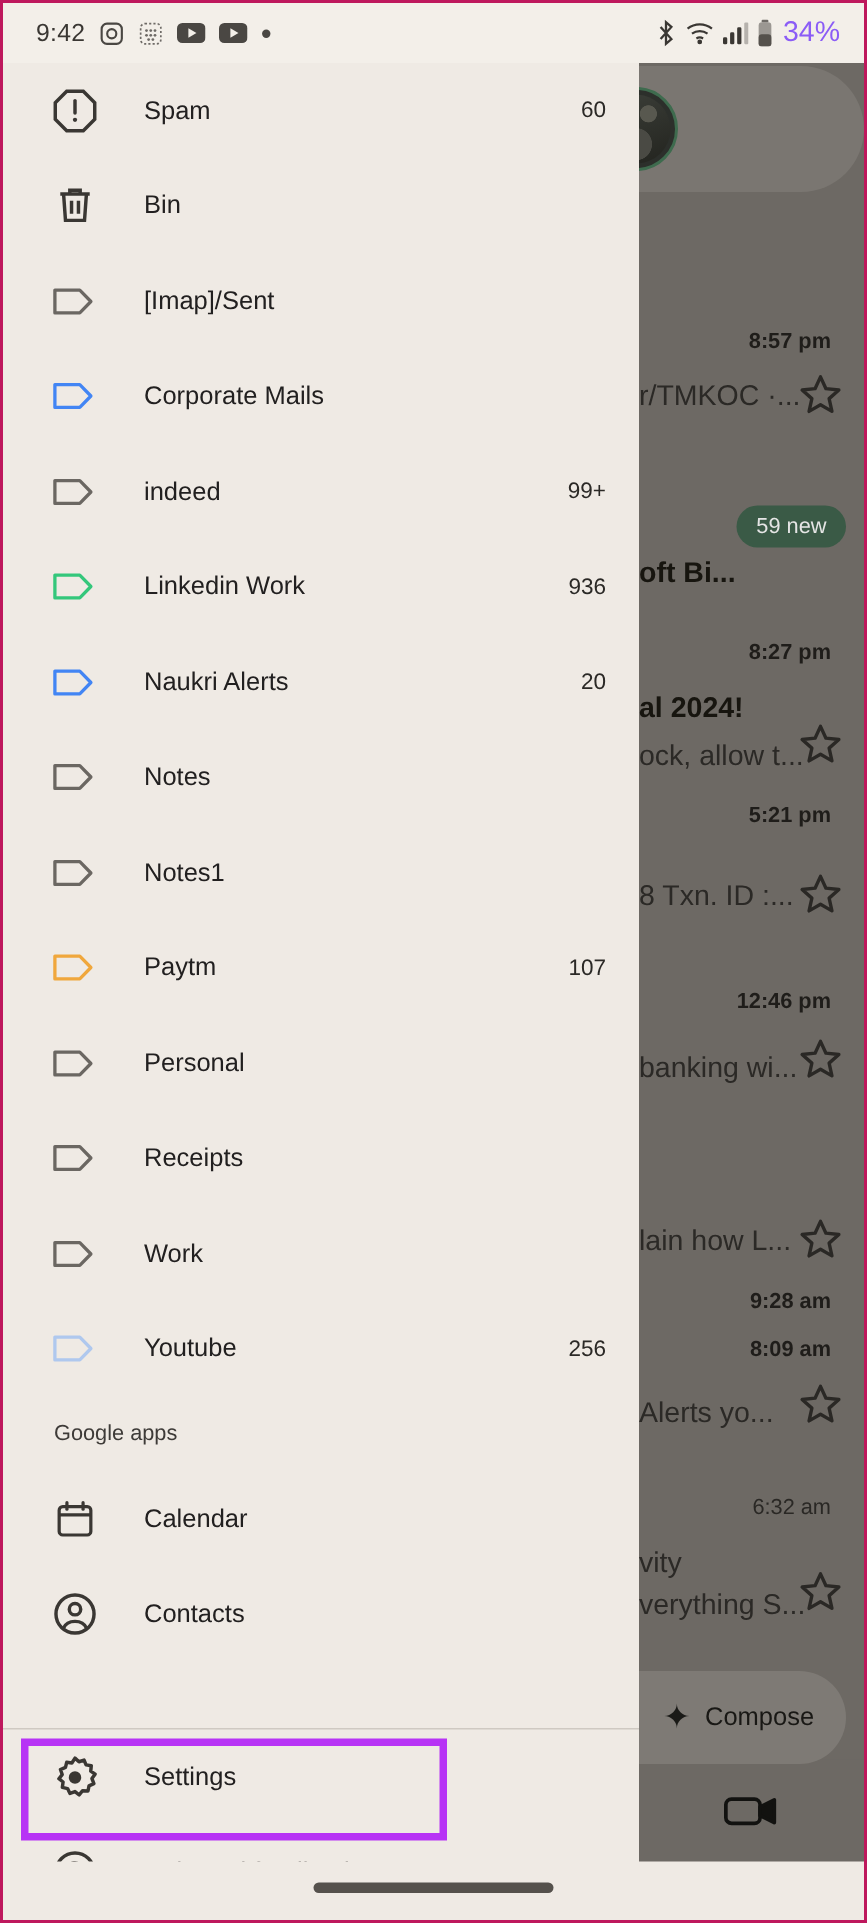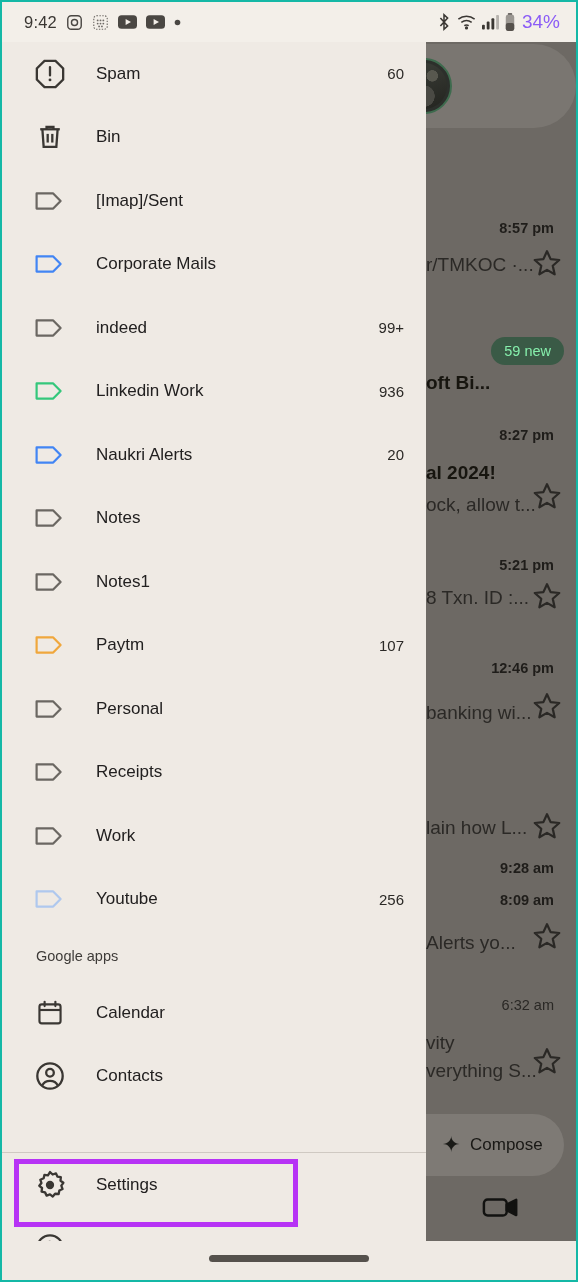--- a/index.html
+++ b/index.html
@@ -5,21 +5,21 @@
   * { margin:0; padding:0; box-sizing:border-box; }
   html, body {
     width:578px; height:1282px;
     background:#EFEAE4;
     font-family:"Liberation Sans", sans-serif;
     overflow:hidden;
   }
   #screen {
     position:relative; width:578px; height:1282px;
     background:#EFEAE4;
-    border:2px solid #14b8a6;
+    border:2px solid #be185d;
     overflow:hidden;
   }
 
   
   #statusbar {
     position:absolute; top:0; left:0; width:574px; height:40px;
     display:flex; align-items:center; justify-content:space-between;
     padding:0 16px 0 22px;
     background:#F3EFE9; z-index:40;
   }
@@ -60,21 +60,21 @@
   .msnip {
     position:absolute; left:0; font-size:19px; color:#2B2926;
     white-space:nowrap;
   }
   .msnip.bold { font-weight:700; color:#17150F; }
   .mstar {
     position:absolute; right:14px; width:30px; height:30px;
   }
   .badge {
     position:absolute; right:12px;
-    background:#3A5A46; color:#86efac;
+    background:#3A5A46; color:#e5e5e5;
     font-size:14.5px; padding:6px 13px; border-radius:14px;
     white-space:nowrap;
   }
   .compose-fab {
     position:absolute; left:-62px; top:1072px;
     width:200px; height:62px; border-radius:31px;
     background:#7E7A75; display:flex; align-items:center; z-index:6;
   }
   .compose-fab .plus { position:absolute; left:78px; font-size:22px; color:#1A1A17; }
   .compose-fab .ctxt { position:absolute; left:106px; font-size:17px; color:#191815; }
@@ -214,21 +214,21 @@
         <path d="M12 2.6 l2.9 6.3 6.9 .7 -5.2 4.6 1.5 6.8 -6.1 -3.5 -6.1 3.5 1.5 -6.8 -5.2 -4.6 6.9 -.7 Z"></path>
           </svg></div>
         <div class="msnip bold" style="top: 330px;">oft Bi...</div>
         <div class="badge" style="top: 295px;">59 new</div>
         <div class="mtime" style="top: 385px;">8:27 pm</div>
         <div class="msnip bold" style="top: 420px;">al 2024!</div>
         <div class="msnip" style="top: 452px;">ock, allow t...</div>
         <div class="mstar" style="top: 439px;"><svg width="30" height="30" viewBox="0 0 24 24" fill="none" stroke="#2A2825" stroke-width="1.8" stroke-linejoin="round">
         <path d="M12 2.6 l2.9 6.3 6.9 .7 -5.2 4.6 1.5 6.8 -6.1 -3.5 -6.1 3.5 1.5 -6.8 -5.2 -4.6 6.9 -.7 Z"></path>
           </svg></div>
-        <div class="mtime" style="top: 515px;">5:21 pm</div>
+        <div class="mtime" style="top: 494px;">5:21 pm</div>
         <div class="msnip" style="top: 545px;">8 Txn. ID :...</div>
         <div class="mstar" style="top: 539px;"><svg width="30" height="30" viewBox="0 0 24 24" fill="none" stroke="#2A2825" stroke-width="1.8" stroke-linejoin="round">
         <path d="M12 2.6 l2.9 6.3 6.9 .7 -5.2 4.6 1.5 6.8 -6.1 -3.5 -6.1 3.5 1.5 -6.8 -5.2 -4.6 6.9 -.7 Z"></path>
           </svg></div>
         <div class="mtime" style="top: 618px;">12:46 pm</div>
         <div class="msnip" style="top: 660px;">banking wi...</div>
         <div class="mstar" style="top: 649px;"><svg width="30" height="30" viewBox="0 0 24 24" fill="none" stroke="#2A2825" stroke-width="1.8" stroke-linejoin="round">
         <path d="M12 2.6 l2.9 6.3 6.9 .7 -5.2 4.6 1.5 6.8 -6.1 -3.5 -6.1 3.5 1.5 -6.8 -5.2 -4.6 6.9 -.7 Z"></path>
           </svg></div>
         <div class="mtime" style="top: 818px;">9:28 am</div>

